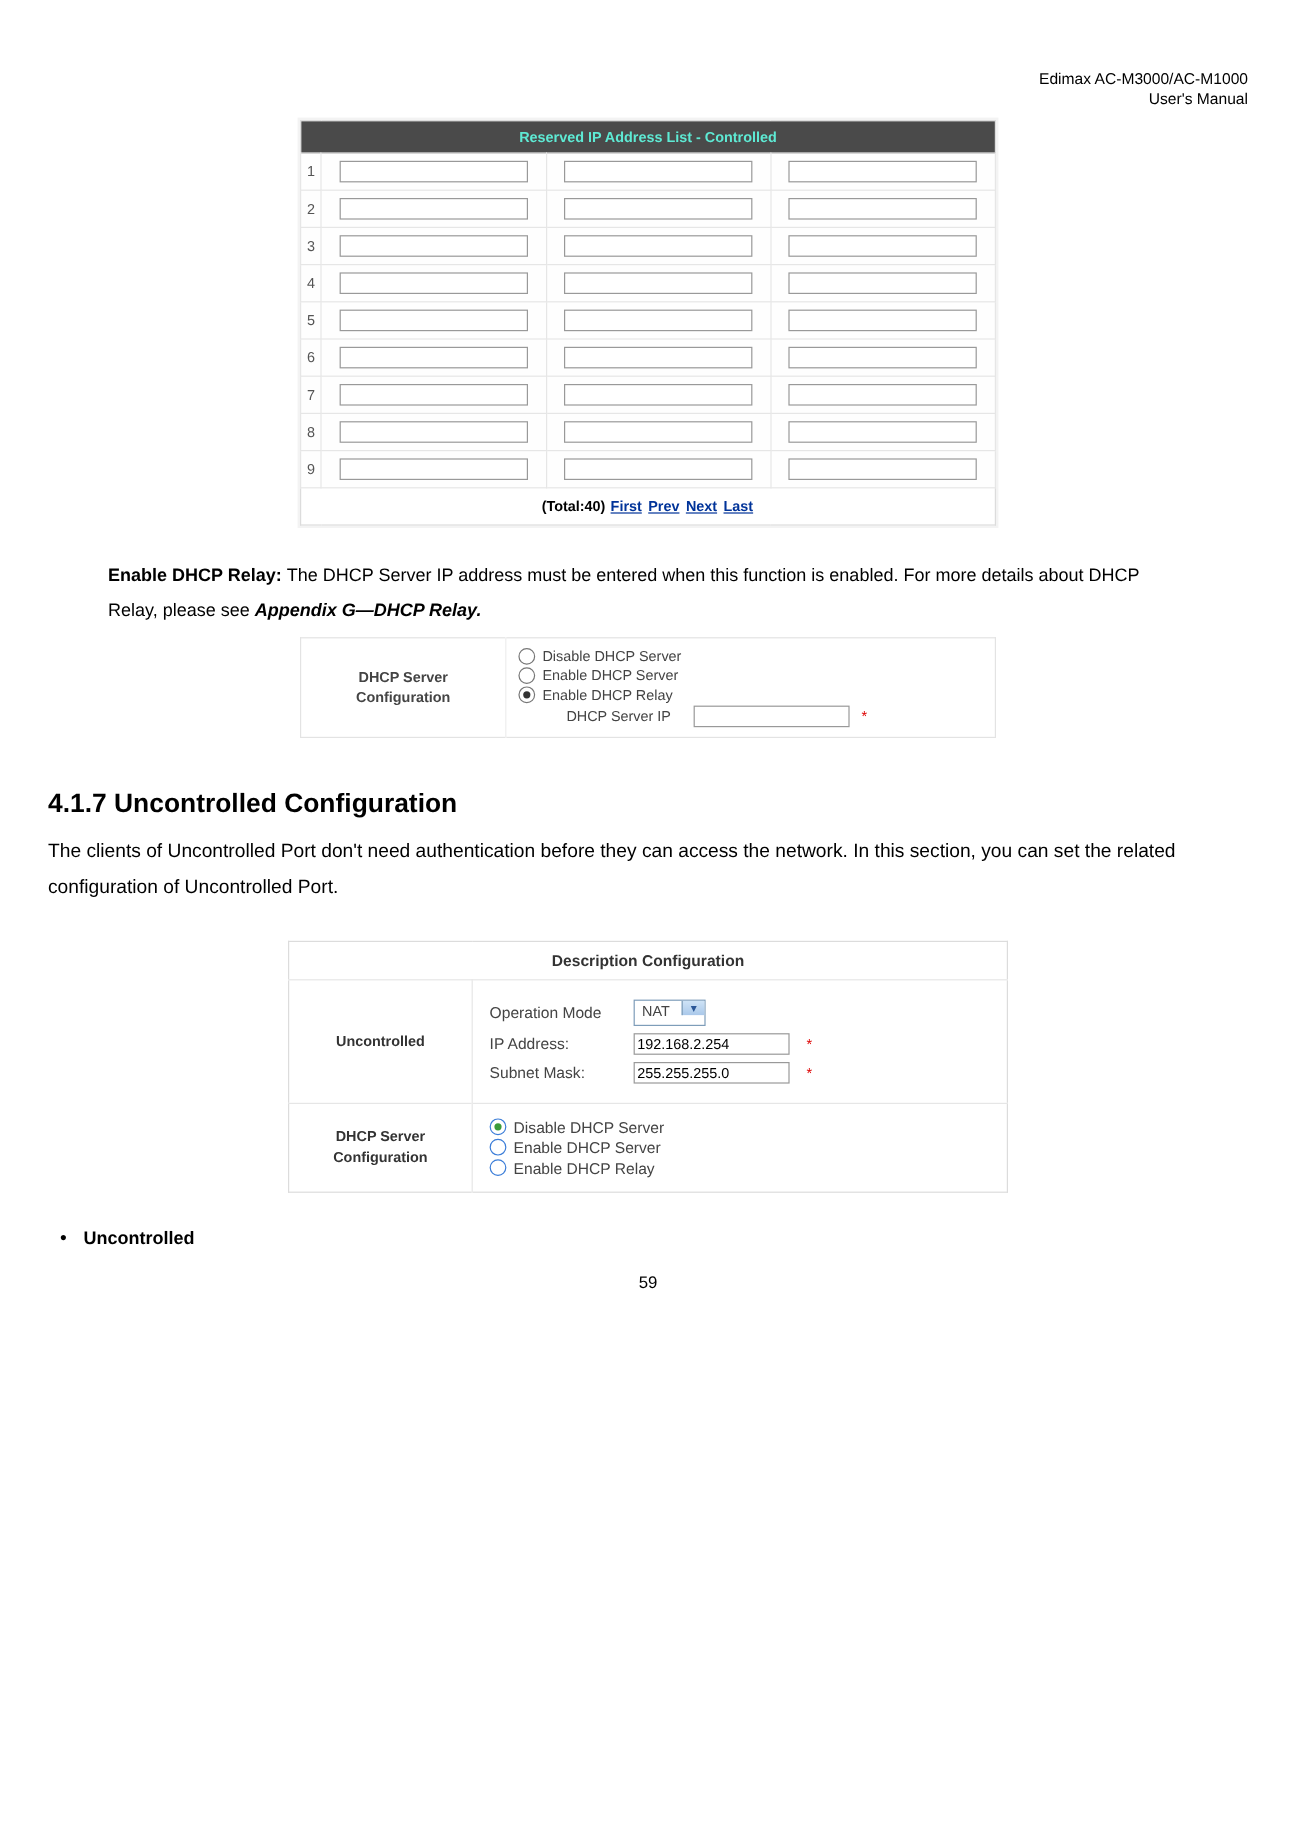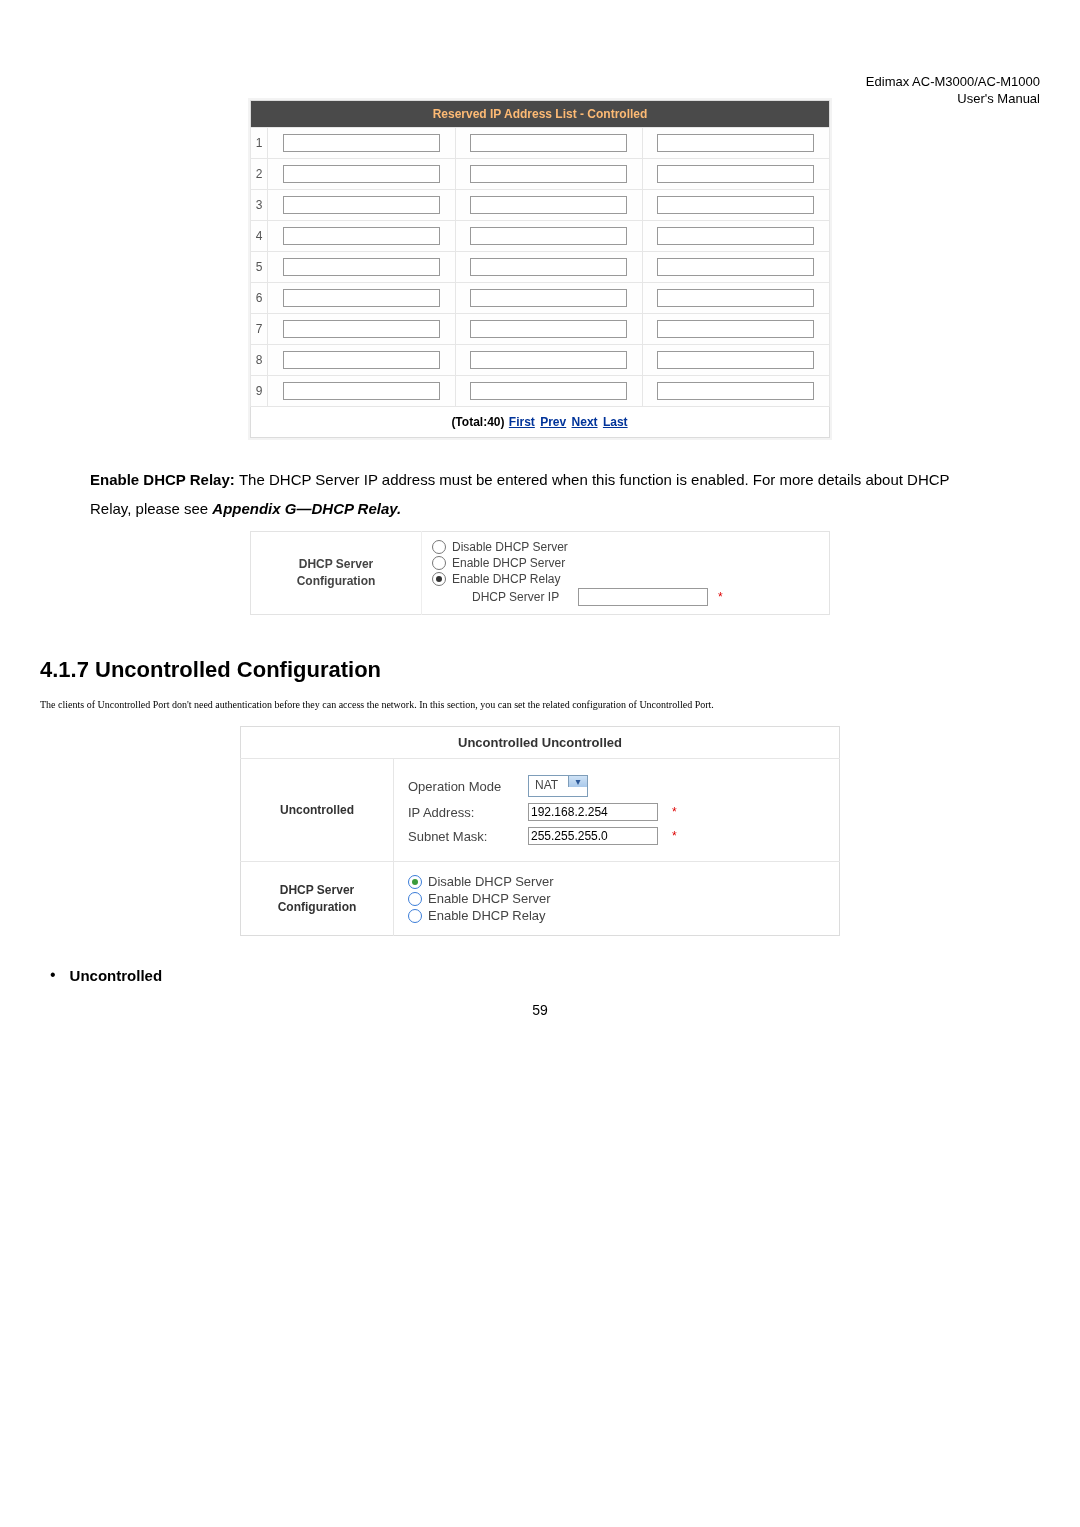--- a/index.html
+++ b/index.html
@@ -11,33 +11,32 @@
     box-sizing: border-box;
     color: #000;
   }
   .header-right {
     position: absolute;
     top: 58px;
     right: 40px;
     text-align: right;
     font-size: 13px;
     line-height: 1.3;
-    margin-top: 16px;
   }
   .panel-table {
     border: 1px solid #dcdcdc;
     width: 580px;
     margin: 40px auto 20px auto;
     border-collapse: collapse;
     background: #fff;
     box-shadow: 0 0 0 2px #f3f3f3;
   }
   .panel-title-row td {
     background: #4a4a4a;
-    color: #fdba74;
+    color: #5eead4;
     font-size: 12px;
     font-weight: bold;
     text-align: center;
     padding: 6px 0;
   }
   .panel-head-row td {
     background: #e0e0d0;
     font-size: 12px;
     font-weight: bold;
     text-align: center;
@@ -147,24 +146,23 @@
     padding: 0 2px;
     box-sizing: border-box;
   }
   .star { color: #d00; margin-left: 4px; font-size: 12px; }
   h2.section {
     font-size: 22px;
     font-weight: bold;
     margin: 42px 0 12px 0;
   }
   .section-body {
-    font-size: 10px;
+    font-size: 16px;
     line-height: 1.9;
-    margin: 0 0 12px 0;
-    font-family: Liberation Serif, serif;
+    margin: 0 0 28px 0;
   }
   .uncontrolled-table {
     width: 600px;
     margin: 10px auto 0 auto;
     border: 1px solid #dcdcdc;
     border-collapse: collapse;
     background: #fff;
   }
   .uncontrolled-title td {
     background: #fff;
@@ -339,21 +337,21 @@
   </tr>
 </tbody>
   </table>
 
 <h2 class="section">4.1.7 Uncontrolled Configuration</h2>
 <p class="section-body">The clients of Uncontrolled Port don't need authentication before they can access the network. In this section, you can set the related configuration of Uncontrolled Port.</p>
 
 <table class="uncontrolled-table">
   <tbody>
       <tr class="uncontrolled-title">
-        <td colspan="2">Uncontrolled Uncontrolled</td>
+        <td colspan="2">Description Configuration</td>
       </tr>
   <tr>
     <td class="label-col">Uncontrolled</td>
     <td class="content-col">
       <div class="form-line">
         <span class="fl-label">Operation Mode</span>
         <span class="select-box">
           <span class="sv">NAT</span>
           <span class="sarrow">▾</span>
         </span>

